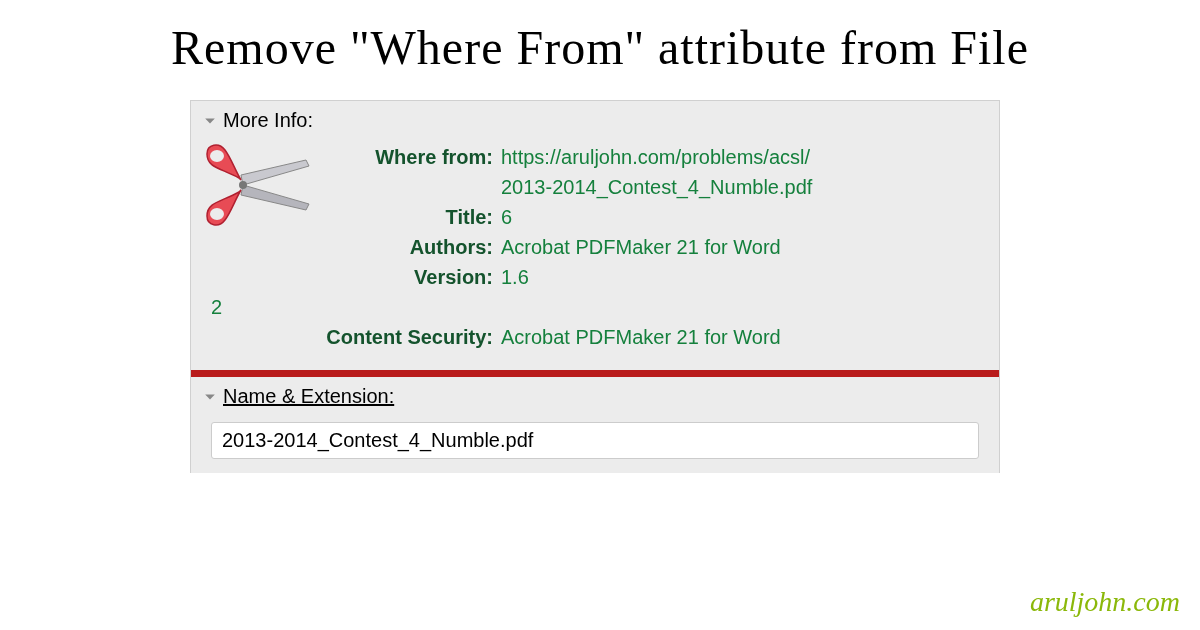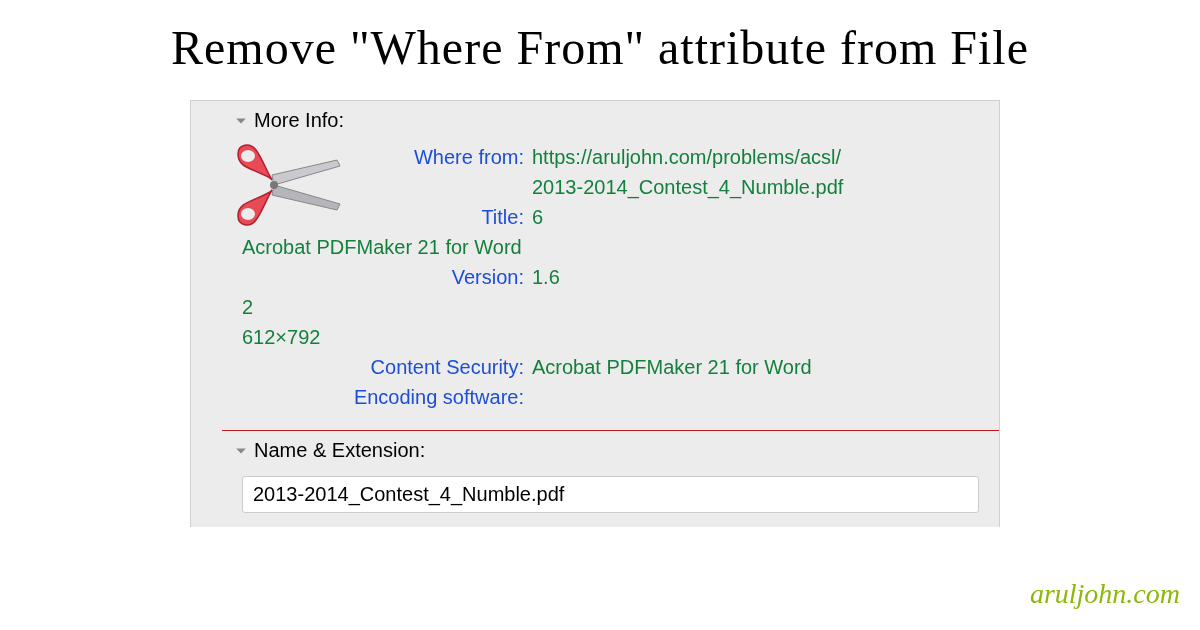--- a/index.html
+++ b/index.html
@@ -22,21 +22,20 @@
       color: #000;
       text-align: center;
       padding: 20px 40px 10px;
       letter-spacing: 1px;
     }
     .info-panel {
       margin: 15px 200px 0 190px;
       background: #ececec;
       border: 1px solid #d0d0d0;
       border-bottom: none;
-      padding-left: 31px;
     }
     .section-header {
       display: flex;
       align-items: center;
       padding: 8px 12px;
       font-size: 20px;
       color: #000;
     }
     .disclosure-chevron {
       width: 14px;
@@ -56,52 +55,54 @@
     .info-row {
       display: flex;
       align-items: baseline;
       line-height: 1.5;
       font-size: 20px;
     }
     .info-label {
       flex: 0 0 290px;
       text-align: right;
       padding-right: 8px;
-      color: #1d4ed8;
+      color: #14532d;
+      font-weight: bold;
     }
     .info-value {
       flex: 1;
       color: #15803d;
       word-break: break-all;
     }
     .scissors {
       position: absolute;
       left: 10px;
       top: 0px;
       width: 110px;
       height: 100px;
     }
     .name-ext-section {
-      border-top: 1px solid #b91c1c;
+      border-top: 7px solid #b91c1c;
       margin-top: 0;
+      text-decoration: underline;
     }
     .filename-input {
       margin: 6px 20px 14px 20px;
       background: #ffffff;
       border: 1px solid #ccc;
       border-radius: 3px;
       padding: 6px 10px;
       font-size: 20px;
       color: #000;
       width: calc(100% - 40px);
     }
     .watermark {
       position: absolute;
       right: 20px;
-      bottom: 20px;
+      bottom: 12px;
       font-family: "Papyrus", cursive, serif;
       font-size: 28px;
       color: #8bb80a;
       font-style: italic;
     }
   </style>
 </head>
 <body>
 
 <h1 class="page-title">Remove "Where From" attribute from File</h1>
@@ -144,46 +145,45 @@
       <div class="info-label"></div>
       <div class="info-value">2013-2014_Contest_4_Numble.pdf</div>
     </div>
 
     <div class="info-row">
       <div class="info-label">Title:</div>
       <div class="info-value">6</div>
     </div>
 
     <div class="info-row">
+      <div class="info-label">Authors:</div>
       <div class="info-value">Acrobat PDFMaker 21 for Word</div>
     </div>
 
     <div class="info-row">
       <div class="info-label">Version:</div>
       <div class="info-value">1.6</div>
     </div>
 
     <div class="info-row">
       <div class="info-value">2</div>
     </div>
 
     <div class="info-row">
-      <div class="info-value">612×792</div>
     </div>
 
     <div class="info-row">
     </div>
 
     <div class="info-row">
       <div class="info-label">Content Security:</div>
       <div class="info-value">Acrobat PDFMaker 21 for Word</div>
     </div>
 
     <div class="info-row">
-      <div class="info-label">Encoding software:</div>
     </div>
   </div>
 
   <div class="name-ext-section">
     <div class="section-header">
       <span class="disclosure-chevron">
         <svg viewBox="0 0 10 10" width="12" height="12">
             <path d="M1 3 L5 7 L9 3 Z"></path>
           </svg>
       </span>

